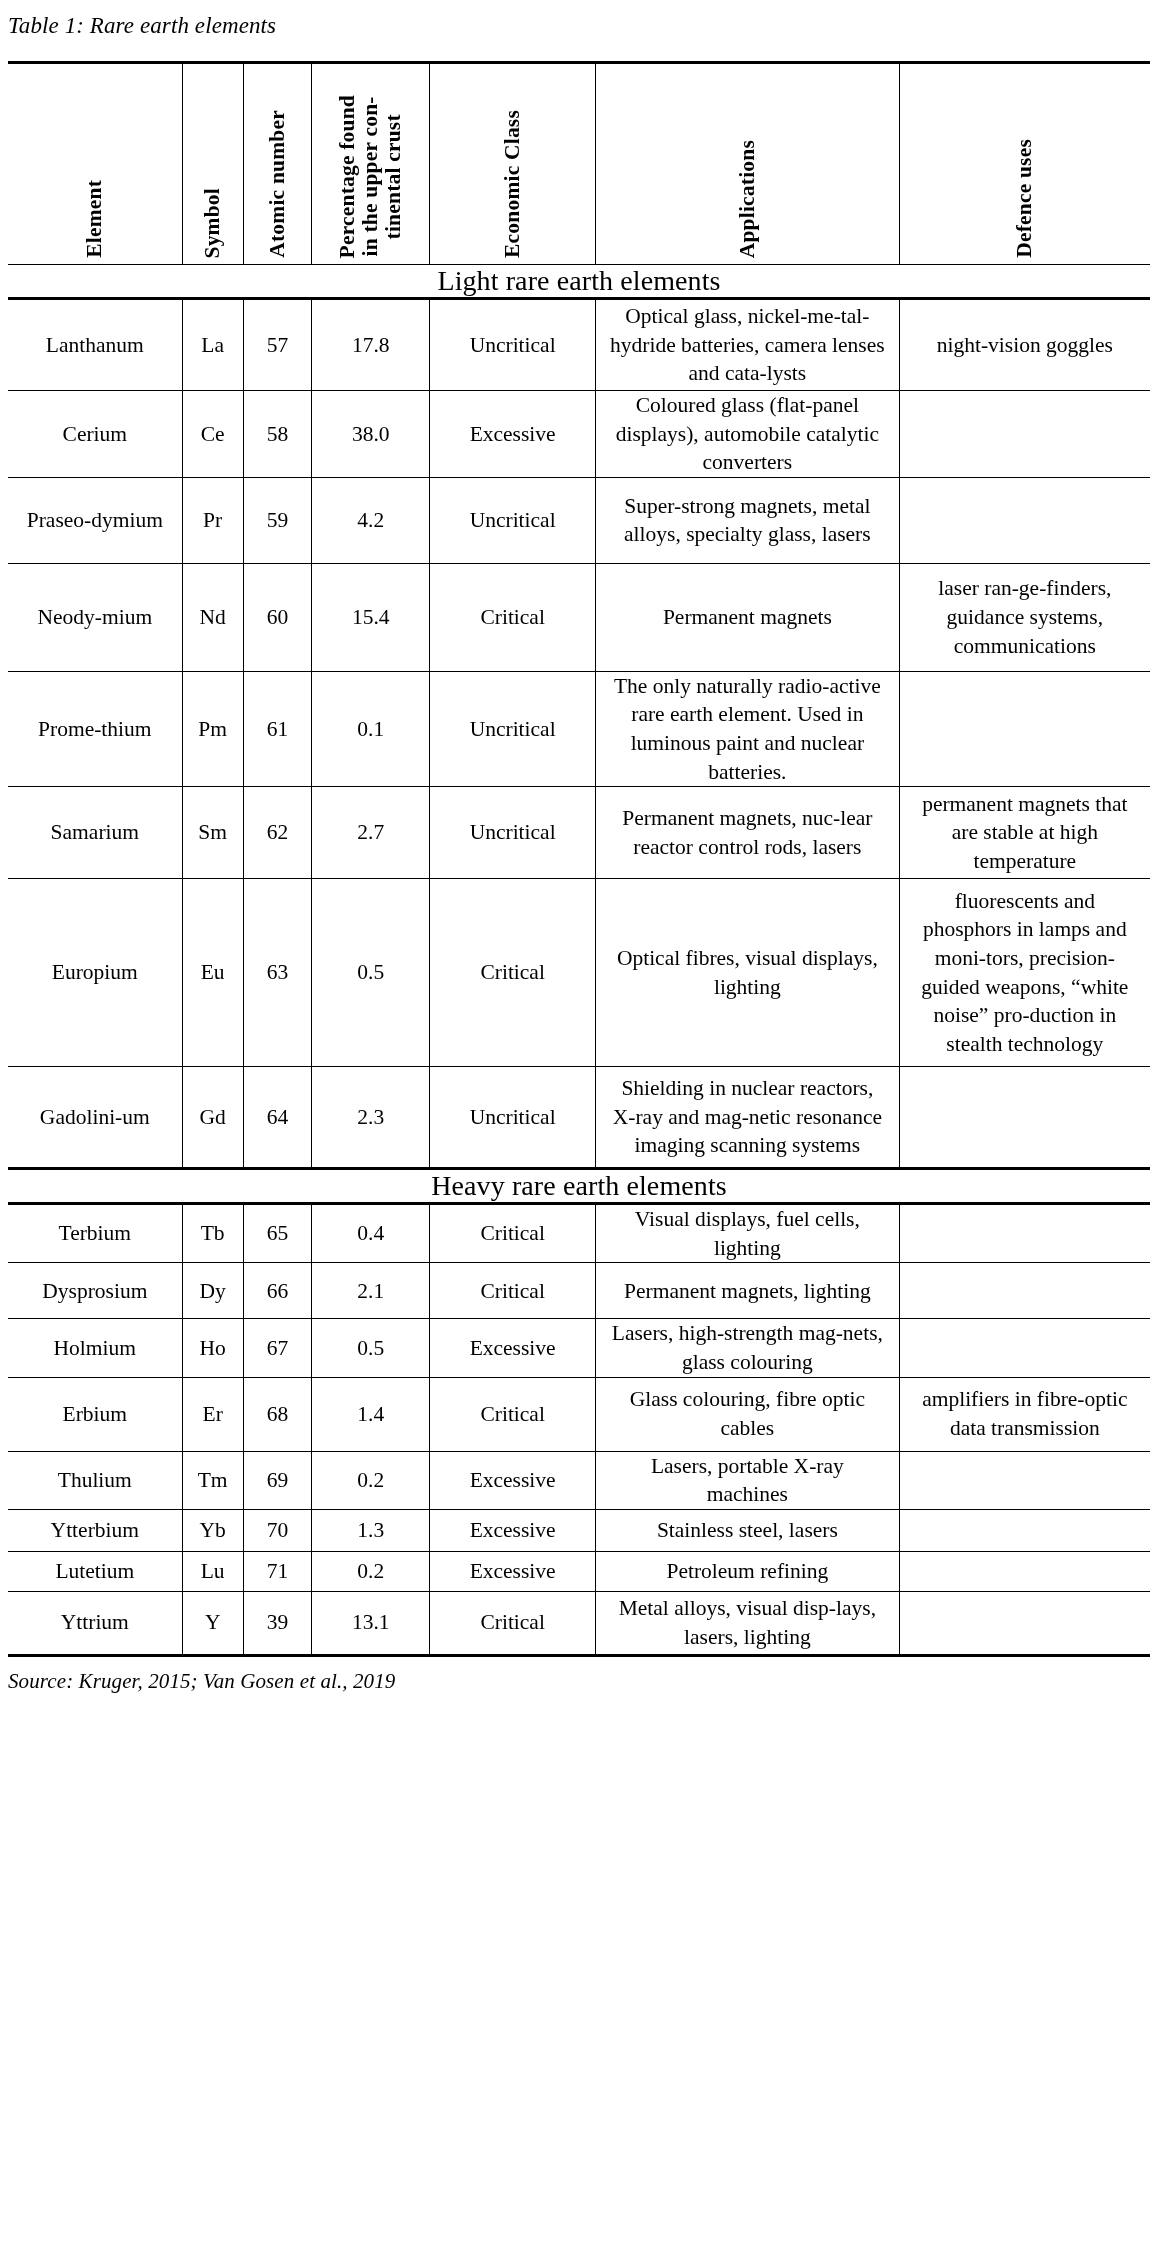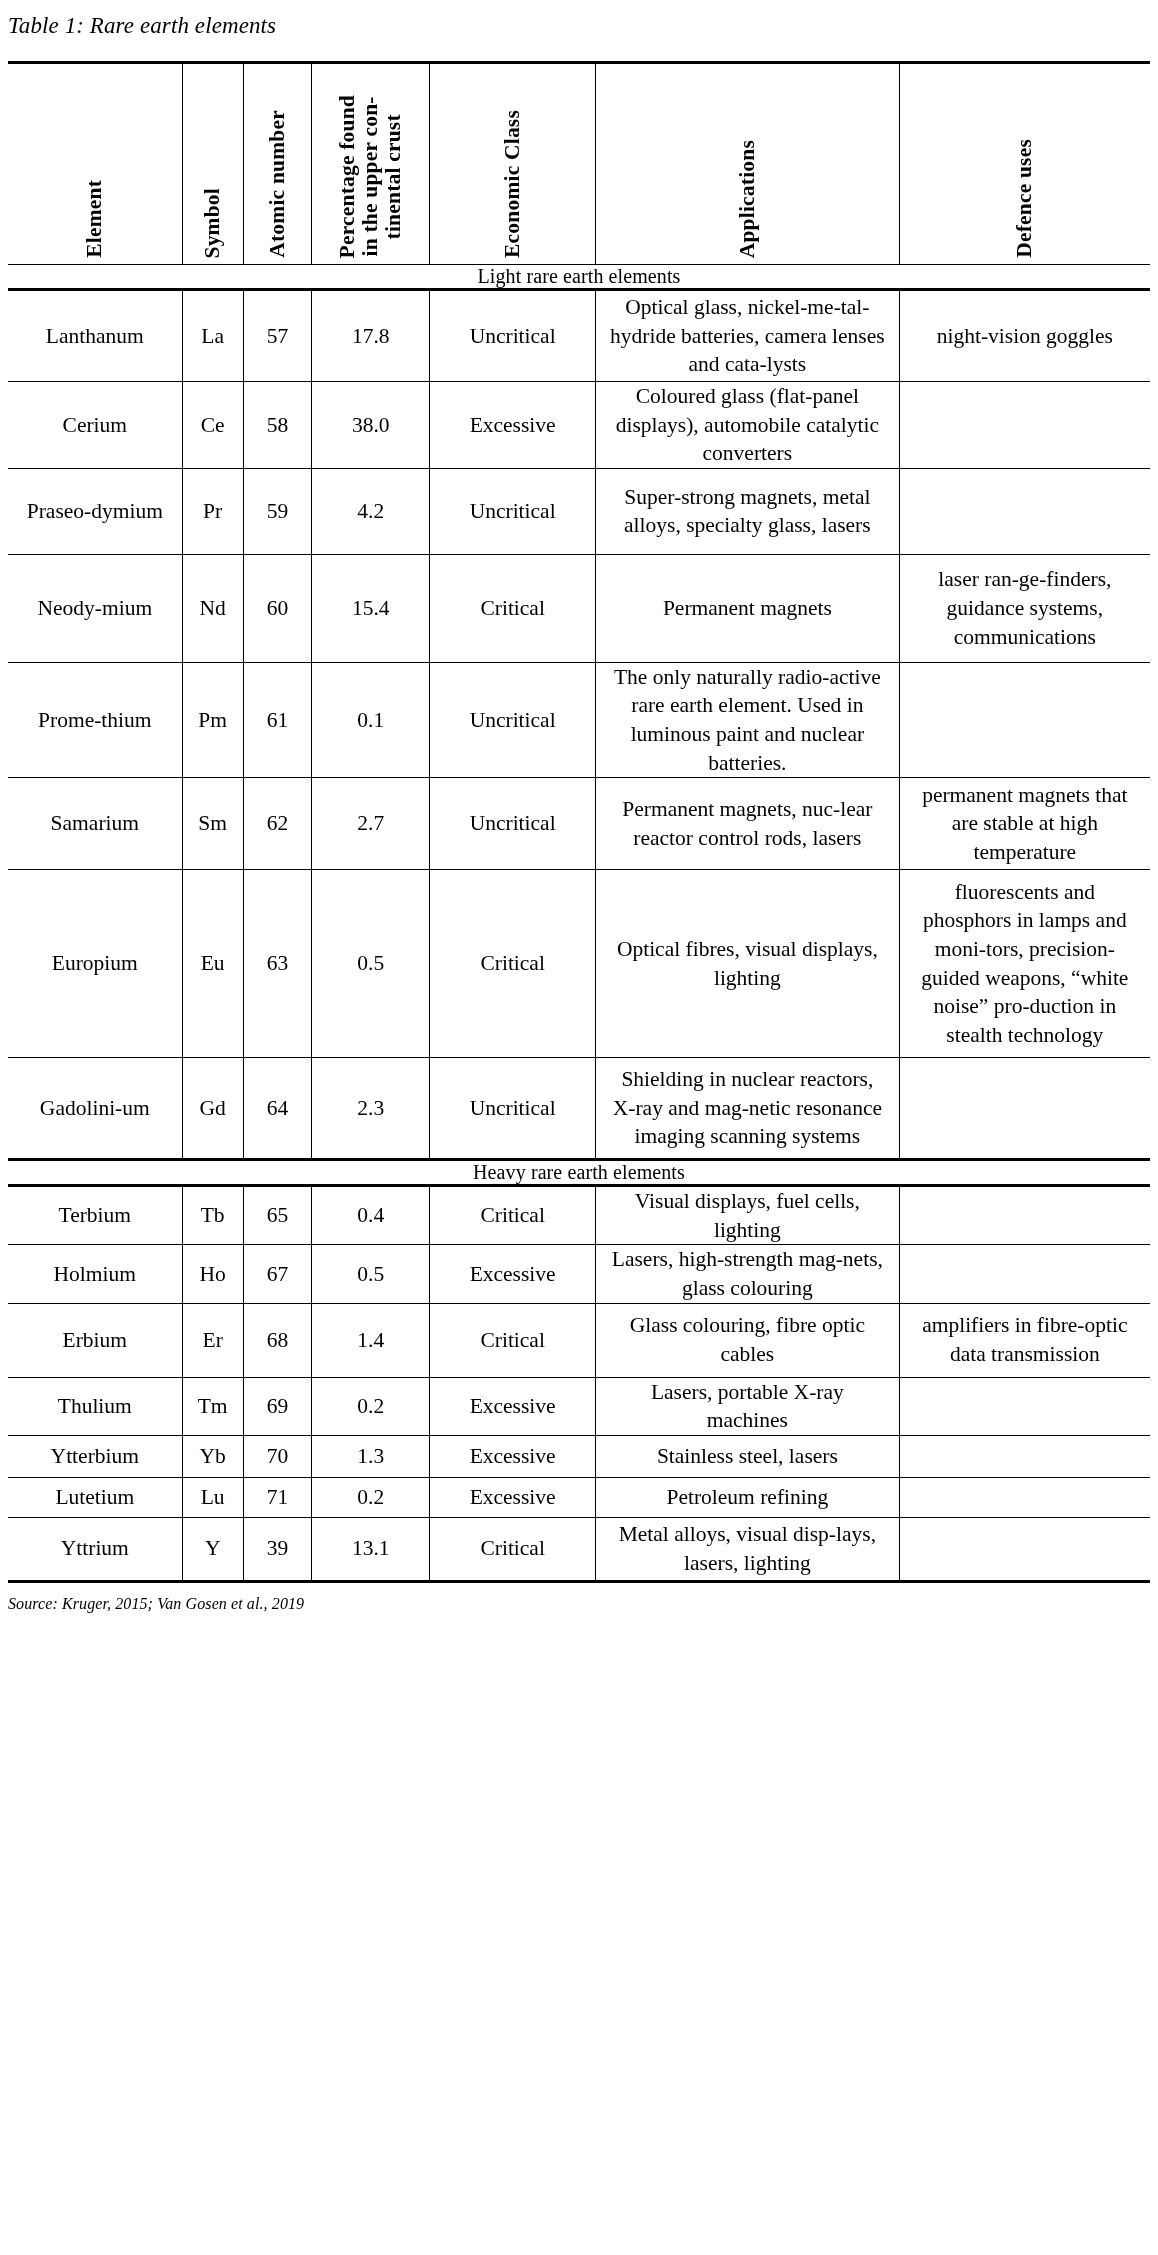--- a/index.html
+++ b/index.html
@@ -78,36 +78,36 @@
     display: flex;
     align-items: flex-end;
     justify-content: center;
     padding-bottom: 6px;
     box-sizing: border-box;
   }
 
   
   .section-band {
     font-weight: bold;
-    font-size: 20px;
+    font-size: 28px;
     text-align: center;
     padding: 7px 0 8px 0;
     letter-spacing: 0.1px;
   }
 
   td.cell {
     padding: 10px 6px;
     line-height: 1.33;
   }
   td.cell.app   { padding-left: 12px; padding-right: 12px; }
   td.cell.def   { padding-left: 14px; padding-right: 14px; }
 
   .source {
     font-style: italic;
-    font-size: 16px;
+    font-size: 21px;
     padding-top: 12px;
     letter-spacing: 0.1px;
   }
 
   
   col.c-element { width: 168px; }
   col.c-symbol  { width: 59px;  }
   col.c-atomic  { width: 66px;  }
   col.c-pct     { width: 114px; }
   col.c-econ    { width: 160px; }
@@ -252,20 +252,29 @@
         <tr class="thin-bot" style="height: 56px;">
           <td class="cell">Terbium</td>
           <td class="cell">Tb</td>
           <td class="cell">65</td>
           <td class="cell">0.4</td>
           <td class="cell">Critical</td>
           <td class="cell app">Visual displays, fuel cells, lighting</td>
           <td class="cell def"></td>
         </tr>
         <tr class="thin-bot" style="height: 56px;">
+          <td class="cell">Dysprosium</td>
+          <td class="cell">Dy</td>
+          <td class="cell">66</td>
+          <td class="cell">2.1</td>
+          <td class="cell">Critical</td>
+          <td class="cell app">Permanent magnets, lighting</td>
+          <td class="cell def"></td>
+        </tr>
+        <tr class="thin-bot" style="height: 56px;">
           <td class="cell">Holmium</td>
           <td class="cell">Ho</td>
           <td class="cell">67</td>
           <td class="cell">0.5</td>
           <td class="cell">Excessive</td>
           <td class="cell app">Lasers, high-strength mag-nets, glass colouring</td>
           <td class="cell def"></td>
         </tr>
         <tr class="thin-bot" style="height: 74px;">
           <td class="cell">Erbium</td>

